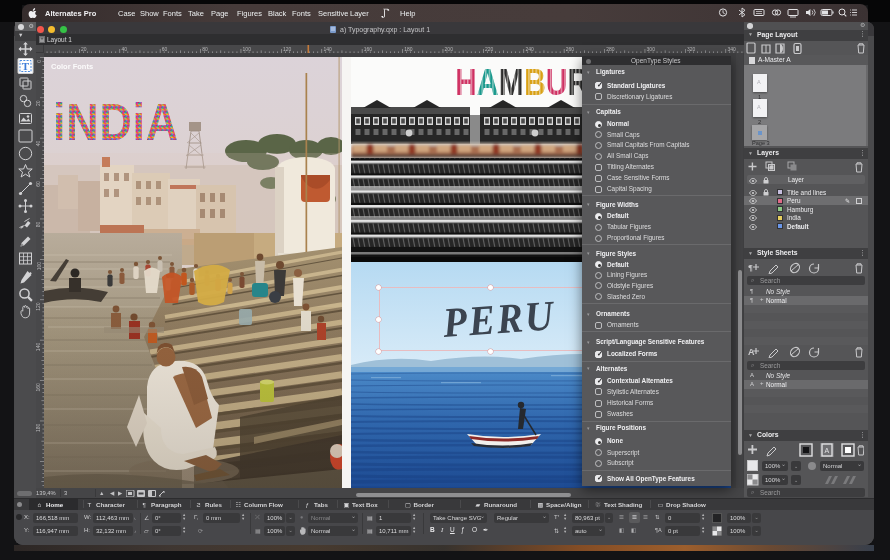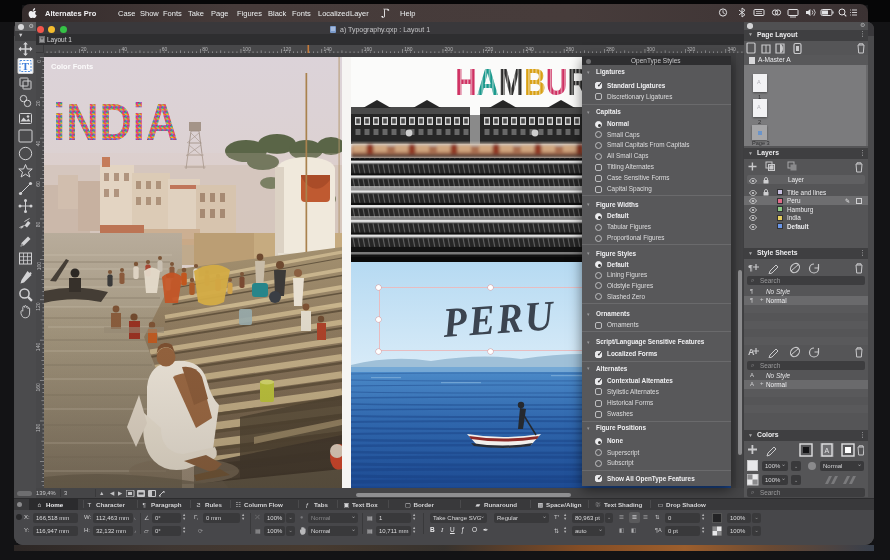--- a/index.html
+++ b/index.html
@@ -29,21 +29,21 @@
   </svg>
 <div class="tx" style="left:45px;top:9px;font-size:7.5px;color:#f2f2f4;font-weight:bold;">Alternates Pro</div>
 <div class="tx" style="left:118px;top:9px;font-size:7.5px;color:#eceff0;">Case</div>
 <div class="tx" style="left:140px;top:9px;font-size:7.5px;color:#eceff0;">Show</div>
 <div class="tx" style="left:163px;top:9px;font-size:7.5px;color:#eceff0;">Fonts</div>
 <div class="tx" style="left:188px;top:9px;font-size:7.5px;color:#eceff0;">Take</div>
 <div class="tx" style="left:211px;top:9px;font-size:7.5px;color:#eceff0;">Page</div>
 <div class="tx" style="left:237px;top:9px;font-size:7.5px;color:#eceff0;">Figures</div>
 <div class="tx" style="left:268px;top:9px;font-size:7.5px;color:#eceff0;">Black</div>
 <div class="tx" style="left:292px;top:9px;font-size:7.5px;color:#eceff0;">Fonts</div>
-<div class="tx" style="left:318px;top:9px;font-size:7.5px;color:#eceff0;">Localized</div>
+<div class="tx" style="left:318px;top:9px;font-size:7.5px;color:#eceff0;">Sensitive</div>
 <div class="tx" style="left:350px;top:9px;font-size:7.5px;color:#eceff0;">Layer</div>
 <svg class="abs" style="left:381px;top:8px" width="9" height="10" viewBox="0 0 9 10">
     <path fill="#ececee" d="M2.2 0.8h4.4c1.2 0 1.9 1 1.5 2H6.5c.2-.8-.2-1.2-.8-1.2H3.4c.5.4.6.9.6 1.6v4.6c0 1.2-.8 2-2 2-1 0-1.8-.7-1.6-1.8h1.6c-.1.6.1.9.5.9s.6-.3.6-1V2.5c0-.9-.3-1.4-.9-1.7z"></path>
   </svg>
 <div class="tx" style="left:400px;top:9px;font-size:7.5px;color:#eceff0;">Help</div>
 <svg class="abs" style="left:718px;top:7px" width="140" height="11" viewBox="0 0 140 11" fill="none" stroke="#e2e2e4" stroke-width="1">
     <circle cx="5" cy="5.5" r="3.6"></circle>
     <path d="M5 3.3v2.4l1.7 1" stroke-width=".9"></path>
     <path d="M24 1l3 2.3-6 4.6M24 10l3-2.3-6-4.6M24 1v9" stroke-width=".9"></path>
     <rect x="36" y="2.5" width="10" height="6" rx="1"></rect>

